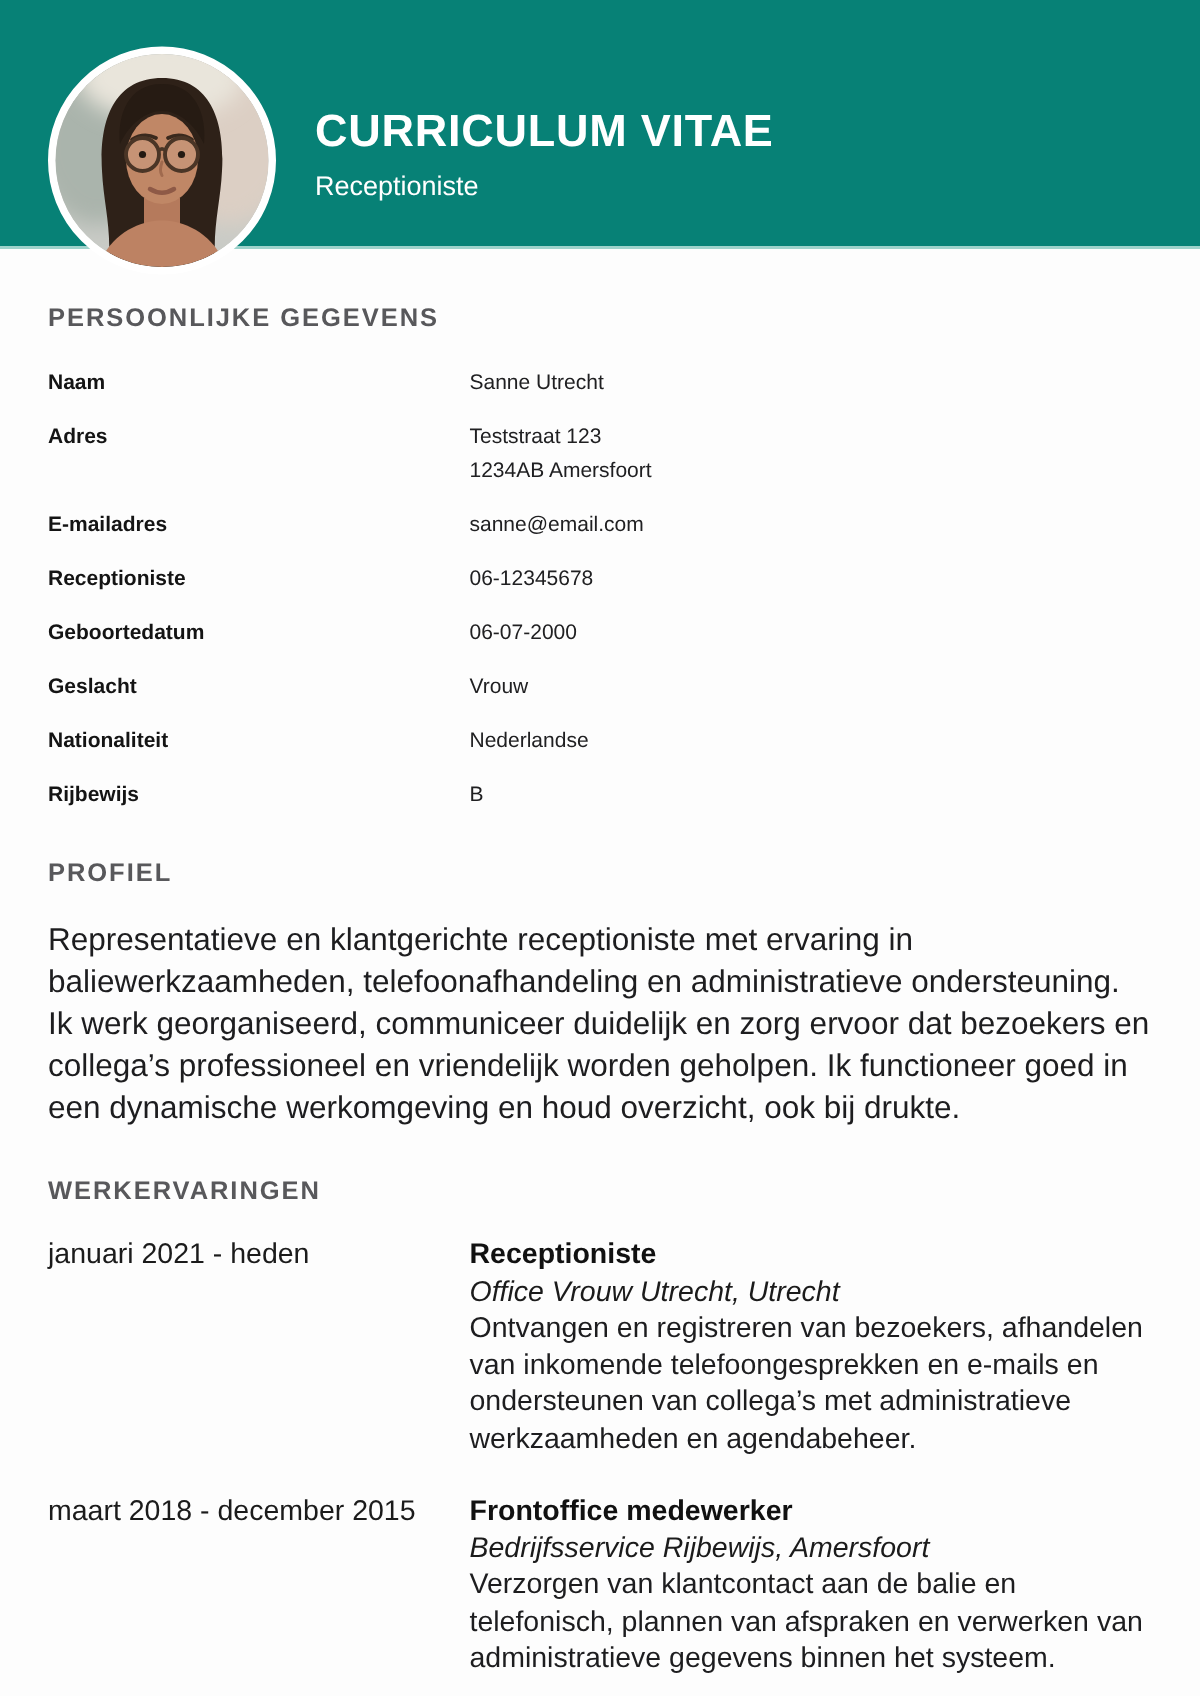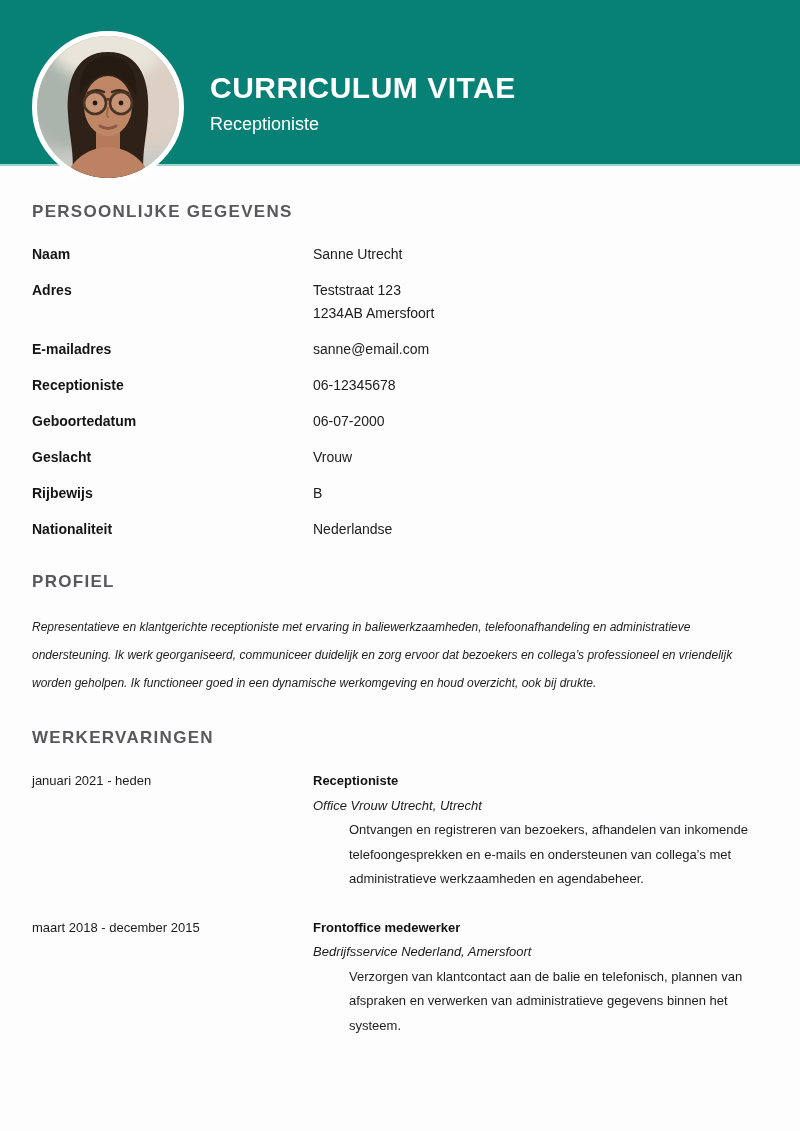--- a/index.html
+++ b/index.html
@@ -45,33 +45,32 @@
   section{margin:0 0 31px 0;}
   
   .row{
     display:grid;grid-template-columns:281px 1fr;
     font-size:14px;line-height:23px;margin-bottom:13px;
   }
   .row .label{font-weight:bold;color:#141414;}
   .row .value{color:#202022;}
   
   .profile-text{
-    margin:0;font-size:12px;line-height:28px;color:var(--text);
+    margin:0;font-size:21px;line-height:28px;color:var(--text);
     max-width:736px;
-    font-style:italic;
   }
   
   .exp{
     display:grid;grid-template-columns:281px 1fr;
-    font-size:13px;line-height:24.5px;margin-bottom:24px;
+    font-size:19px;line-height:24.5px;margin-bottom:24px;
   }
   .exp .period{color:#1b1b1b;}
   .exp .role{font-weight:bold;color:#111111;}
   .exp .company{font-style:italic;color:#1b1b1b;}
-  .exp .desc{color:#1d1d1f;max-width:460px;margin-left:36px;}
+  .exp .desc{color:#1d1d1f;max-width:460px;}
 </style>
 </head>
 <body>
 
 <div class="page">
 
   <header class="band">
     <div class="photo-wrap">
       <svg viewBox="0 0 142 142" xmlns="http://www.w3.org/2000/svg">
         <defs>
@@ -139,27 +138,27 @@
     <div class="label">Geboortedatum</div>
     <div class="value">06-07-2000</div>
   </div>
 
   <div class="row">
     <div class="label">Geslacht</div>
     <div class="value">Vrouw</div>
   </div>
 
   <div class="row">
-    <div class="label">Rijbewijs</div>
-    <div class="value">B</div>
+    <div class="label">Nationaliteit</div>
+    <div class="value">Nederlandse</div>
   </div>
 
   <div class="row">
-    <div class="label">Nationaliteit</div>
-    <div class="value">Nederlandse</div>
+    <div class="label">Rijbewijs</div>
+    <div class="value">B</div>
   </div>
 </div>
     </section>
 
     <section>
       <h2 class="sec-heading">PROFIEL</h2>
       <p class="profile-text">Representatieve en klantgerichte receptioniste met ervaring in baliewerkzaamheden, telefoonafhandeling en administratieve ondersteuning. Ik werk georganiseerd, communiceer duidelijk en zorg ervoor dat bezoekers en collega’s professioneel en vriendelijk worden geholpen. Ik functioneer goed in een dynamische werkomgeving en houd overzicht, ook bij drukte.</p>
     </section>
 
     <section>
@@ -171,21 +170,21 @@
       <div class="role">Receptioniste</div>
       <div class="company">Office Vrouw Utrecht, Utrecht</div>
       <div class="desc">Ontvangen en registreren van bezoekers, afhandelen van inkomende telefoongesprekken en e-mails en ondersteunen van collega’s met administratieve werkzaamheden en agendabeheer.</div>
     </div>
   </div>
 
   <div class="exp">
     <div class="period">maart 2018 - december 2015</div>
     <div class="exp-body">
       <div class="role">Frontoffice medewerker</div>
-      <div class="company">Bedrijfsservice Nederland, Amersfoort</div>
+      <div class="company">Bedrijfsservice Rijbewijs, Amersfoort</div>
       <div class="desc">Verzorgen van klantcontact aan de balie en telefonisch, plannen van afspraken en verwerken van administratieve gegevens binnen het systeem.</div>
     </div>
   </div>
 </div>
     </section>
 
   </main>
 </div>
 
 </body></html>

